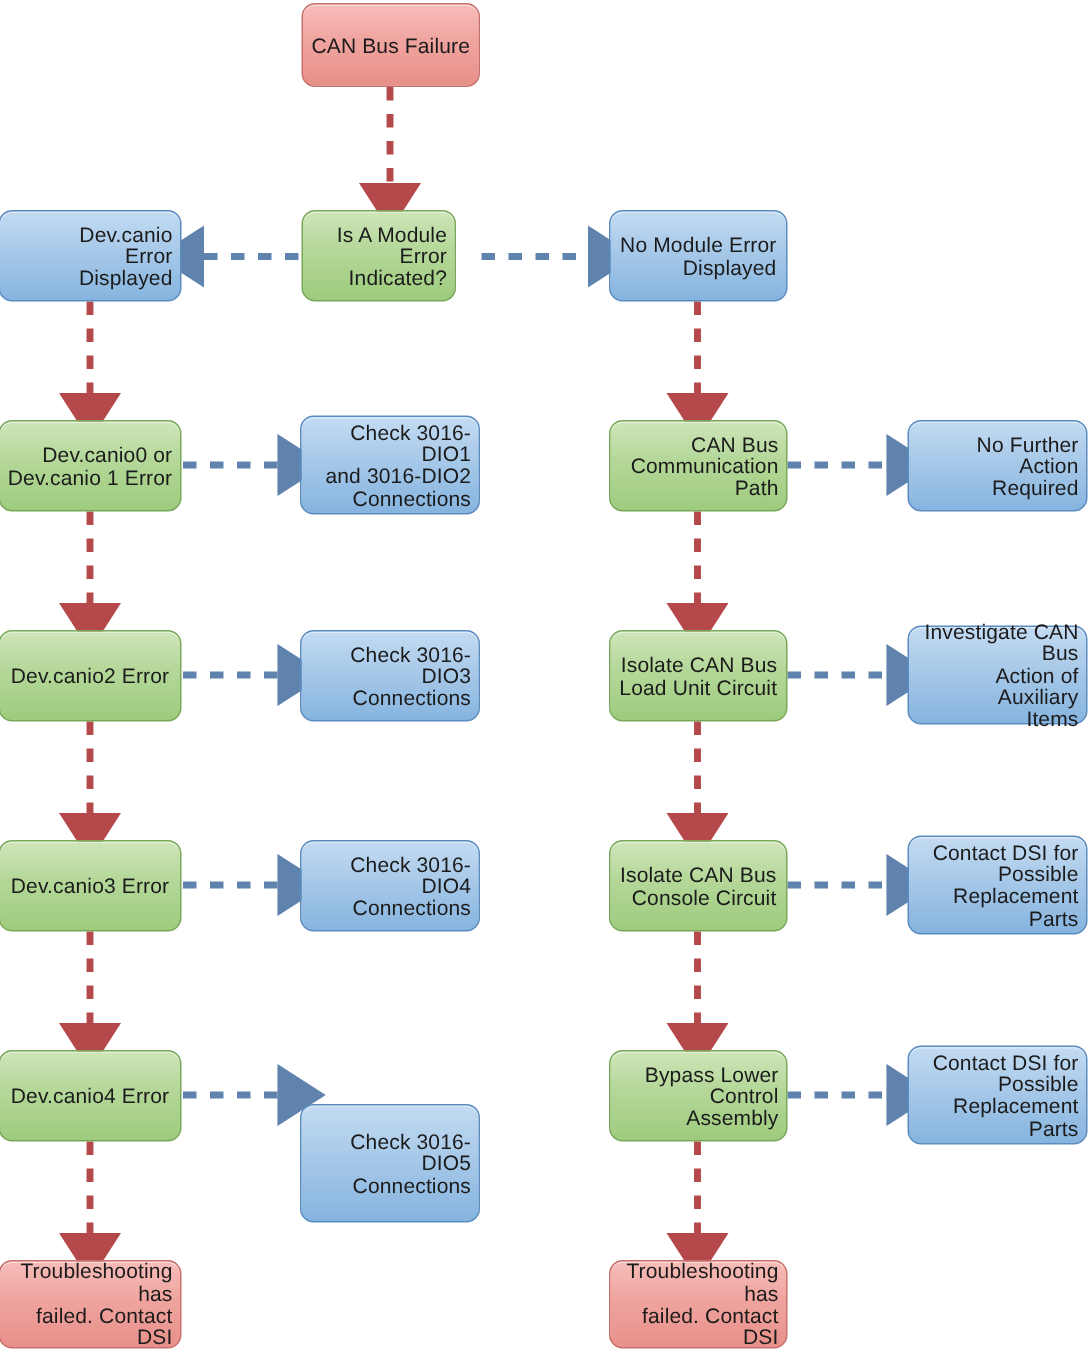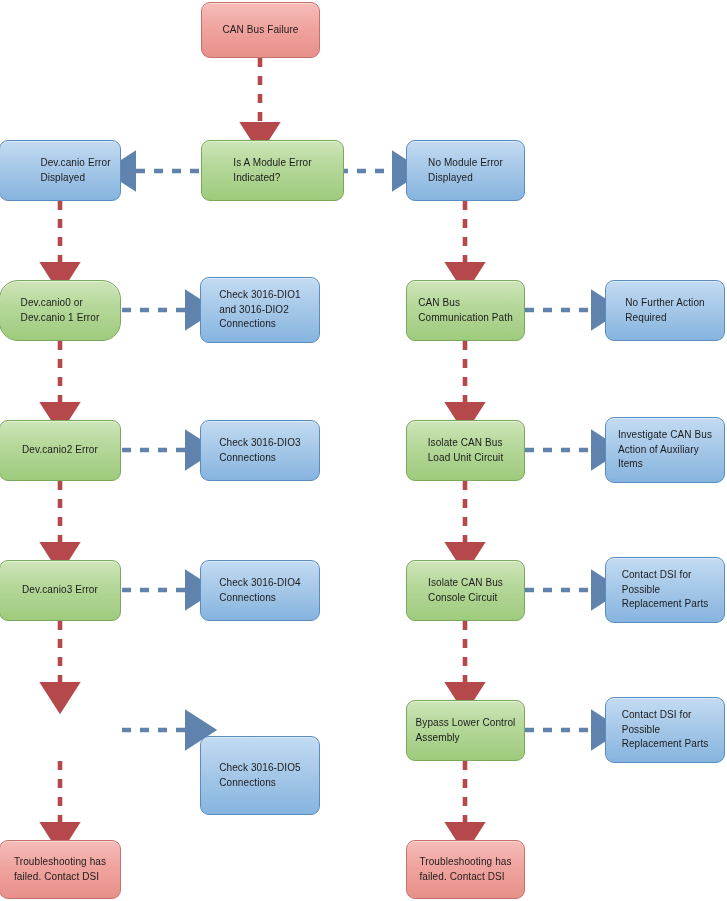--- a/index.html
+++ b/index.html
@@ -14,23 +14,23 @@
   
   #wires{position:absolute;left:0;top:0;width:727px;height:901px;}
 
   
   .node{
     position:absolute;
     box-sizing:border-box;
     display:flex;
     align-items:center;
     justify-content:center;
-    text-align:left;
+    text-align:right;
     border-radius:9px;
-    font-size:10px;
+    font-size:14px;
     line-height:14.6px;
     color:#1b1b1b;
     padding:2px 5px;
     white-space:pre-line;
     letter-spacing:0.1px;
   }
   .node.green{
     background:linear-gradient(180deg,#cfe5b9 0%,#b5d89a 42%,#9ecb7d 100%);
     border:1px solid #79a85a;
     box-shadow:inset 0 1px 0 #e4f1d8;
@@ -96,26 +96,26 @@
       <line x1="525" y1="450" x2="602" y2="450" marker-end="url(#arrowBlue)"></line>
       <line x1="525" y1="590" x2="602" y2="590" marker-end="url(#arrowBlue)"></line>
       <line x1="525" y1="730" x2="602" y2="730" marker-end="url(#arrowBlue)"></line>
     </g>
   </svg>
 
   <div class="node red" style="left:201px;top:2px;width:119px;height:56px;">CAN Bus Failure</div>
 
   <div class="node blue" style="left:-1px;top:140px;width:122px;height:61px;padding-left:36px;">Dev.canio Error
 Displayed</div>
-  <div class="node green" style="left:201px;top:140px;width:143px;height:61px;">Is A Module Error
+  <div class="node green" style="left:201px;top:140px;width:103px;height:61px;">Is A Module Error
 Indicated?</div>
   <div class="node blue" style="left:406px;top:140px;width:119px;height:61px;">No  Module Error
 Displayed</div>
 
-  <div class="node green" style="left:-1px;top:280px;width:122px;height:61px;border-radius:19px;">Dev.canio0 or
+  <div class="node green" style="left:-1px;top:280px;width:122px;height:61px;">Dev.canio0 or
 Dev.canio 1 Error</div>
   <div class="node blue" style="left:200px;top:277px;width:120px;height:66px;">Check 3016-DIO1
 and 3016-DIO2
 Connections</div>
   <div class="node green" style="left:406px;top:280px;width:119px;height:61px;">CAN Bus
 Communication Path</div>
   <div class="node blue" style="left:605px;top:280px;width:120px;height:61px;">No Further Action
 Required</div>
 
   <div class="node green" style="left:-1px;top:420px;width:122px;height:61px;">Dev.canio2 Error</div>
@@ -129,20 +129,21 @@
 
   <div class="node green" style="left:-1px;top:560px;width:122px;height:61px;">Dev.canio3 Error</div>
   <div class="node blue" style="left:200px;top:560px;width:120px;height:61px;">Check 3016-DIO4
 Connections</div>
   <div class="node green" style="left:406px;top:560px;width:119px;height:61px;">Isolate CAN Bus
 Console Circuit</div>
   <div class="node blue" style="left:605px;top:557px;width:120px;height:66px;">Contact DSI for
 Possible
 Replacement Parts</div>
 
+  <div class="node green" style="left:-1px;top:700px;width:122px;height:61px;">Dev.canio4 Error</div>
   <div class="node blue" style="left:200px;top:716px;width:120px;height:79px;margin-top:20px;">Check 3016-DIO5
 Connections</div>
   <div class="node green" style="left:406px;top:700px;width:119px;height:61px;">Bypass Lower Control
 Assembly</div>
   <div class="node blue" style="left:605px;top:697px;width:120px;height:66px;">Contact DSI for
 Possible
 Replacement Parts</div>
 
   <div class="node red" style="left:-1px;top:840px;width:122px;height:59px;">Troubleshooting has
 failed. Contact DSI</div>

